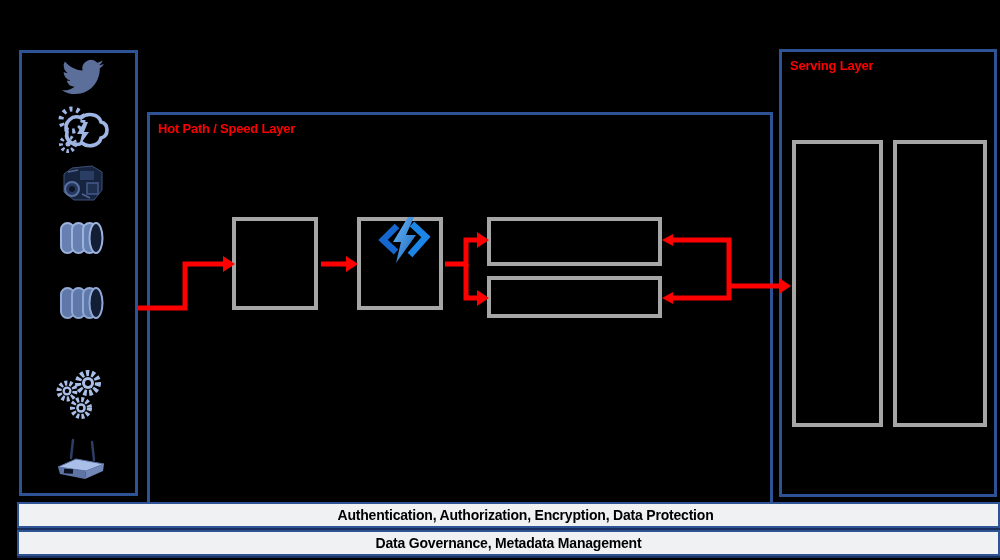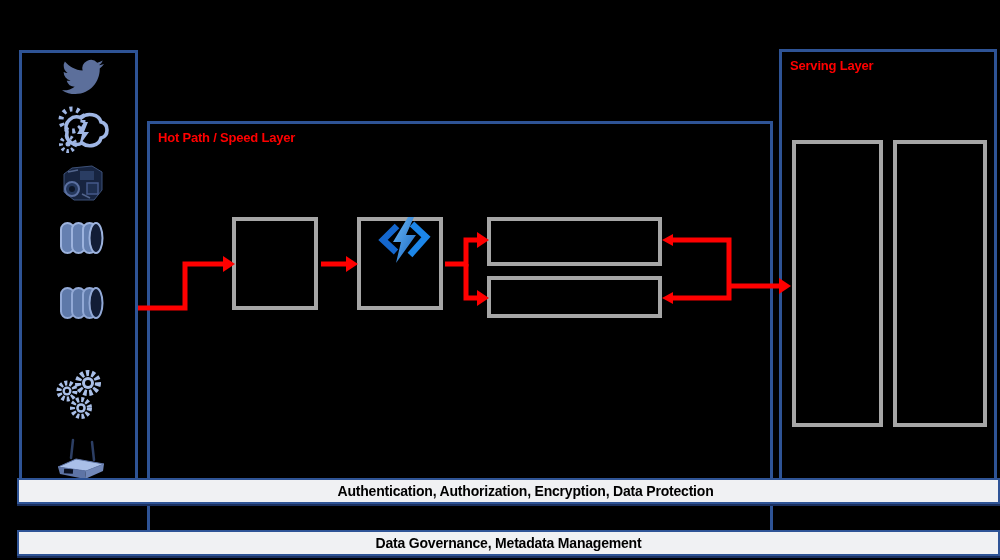--- a/index.html
+++ b/index.html
@@ -13,21 +13,21 @@
   }
   .layer-title{
     position:absolute;top:6px;left:8px;color:#FF0000;font-weight:bold;
     font-size:13px;letter-spacing:-0.2px;white-space:nowrap;text-align:right;
   }
   .node{
     position:absolute;border:4px solid #A6A6A6;background:#000;
     box-sizing:border-box;
   }
   #sources-panel{left:19px;top:50px;width:119px;height:446px;}
-  #hot-path{left:147px;top:121px;width:626px;height:431px;}
+  #hot-path{left:147px;top:112px;width:626px;height:431px;}
   #serving{left:779px;top:49px;width:218px;height:448px;}
 
   .src-icon{position:absolute;}
 
   #ingest-box{left:232px;top:217px;width:86px;height:93px;}
   #asa-box{left:357px;top:217px;width:86px;height:93px;}
   #out-top{left:487px;top:217px;width:175px;height:49px;}
   #out-bottom{left:487px;top:276px;width:175px;height:42px;}
   #store-left{left:792px;top:140px;width:91px;height:287px;}
   #store-right{left:893px;top:140px;width:94px;height:287px;}
@@ -36,21 +36,21 @@
 
   #connectors{position:absolute;left:0;top:0;width:1000px;height:560px;z-index:5;pointer-events:none;}
 
   .bottom-bar{
     position:absolute;left:17px;width:983px;height:26px;background:#F0F1F3;
     border:2px solid #2F5496;box-sizing:border-box;
     box-shadow:0 2px 0 #1A2F5E;
     display:flex;align-items:center;justify-content:center;
     color:#000;font-weight:bold;font-size:14px;letter-spacing:-0.2px;
   }
-  #security-bar{top:478px;padding-left:34px;}
+  #security-bar{top:502px;padding-left:34px;}
   #governance-bar{top:530px;text-align:right;}
 </style>
 </head>
 <body>
 
 <div id="canvas">
 
   <div id="sources-panel" class="container">
 
     <span class="src-icon" style="left:36px;top:3px;">

